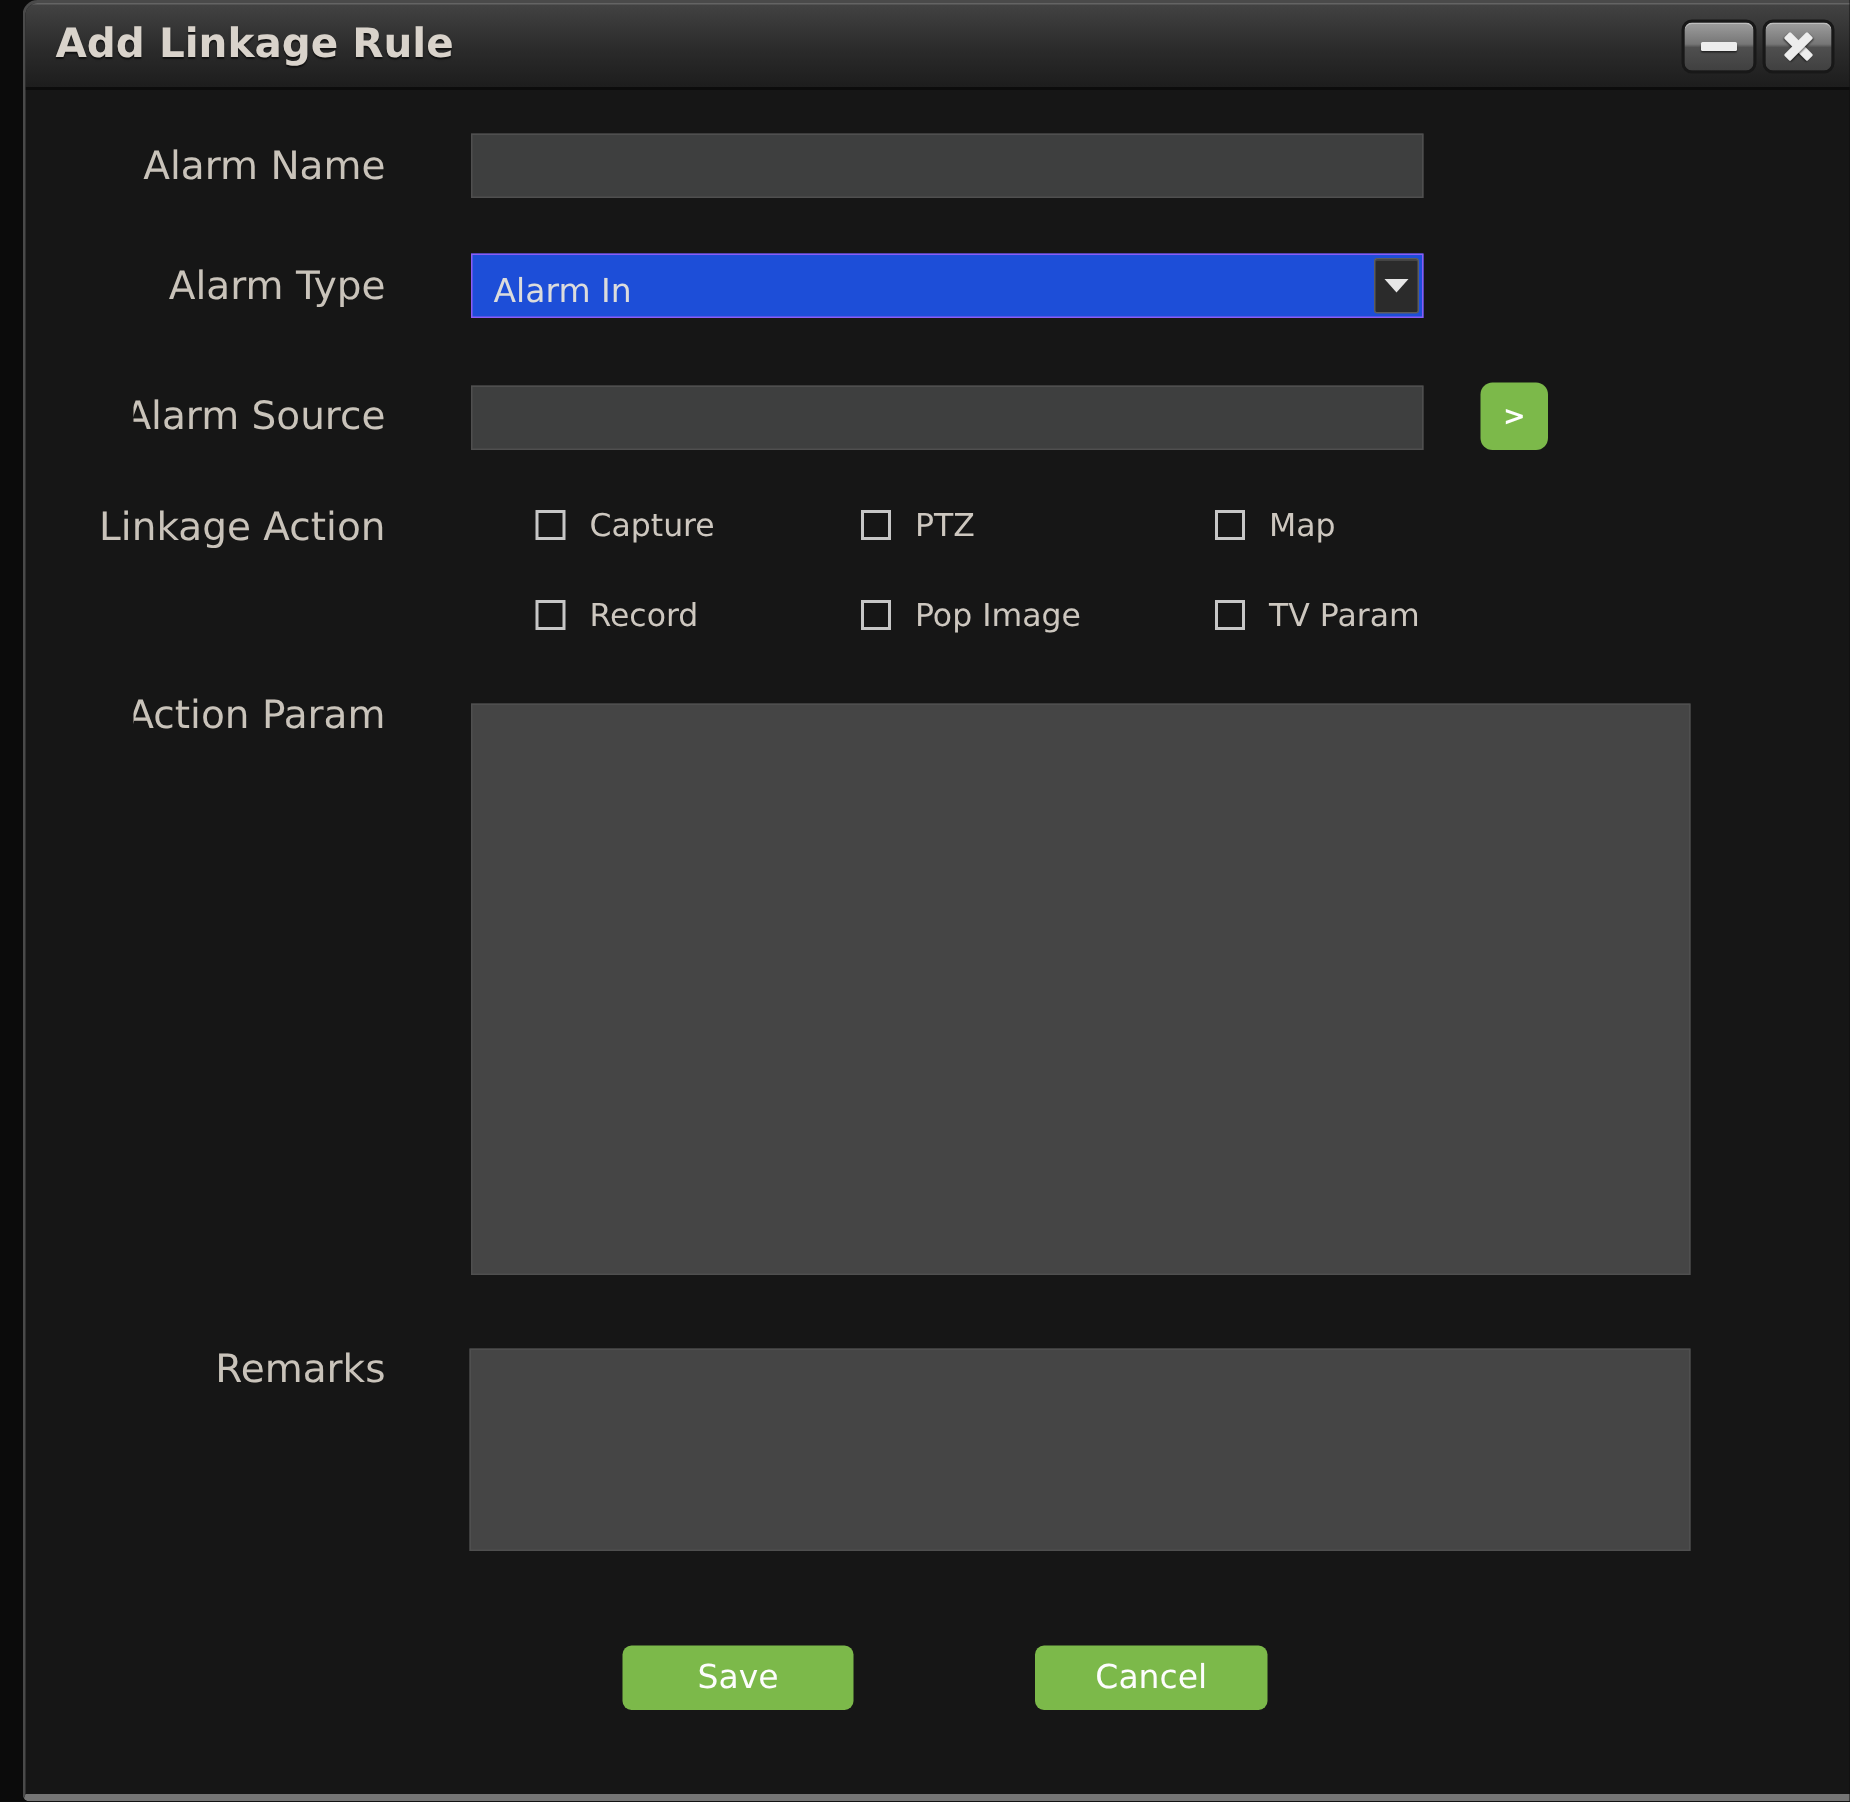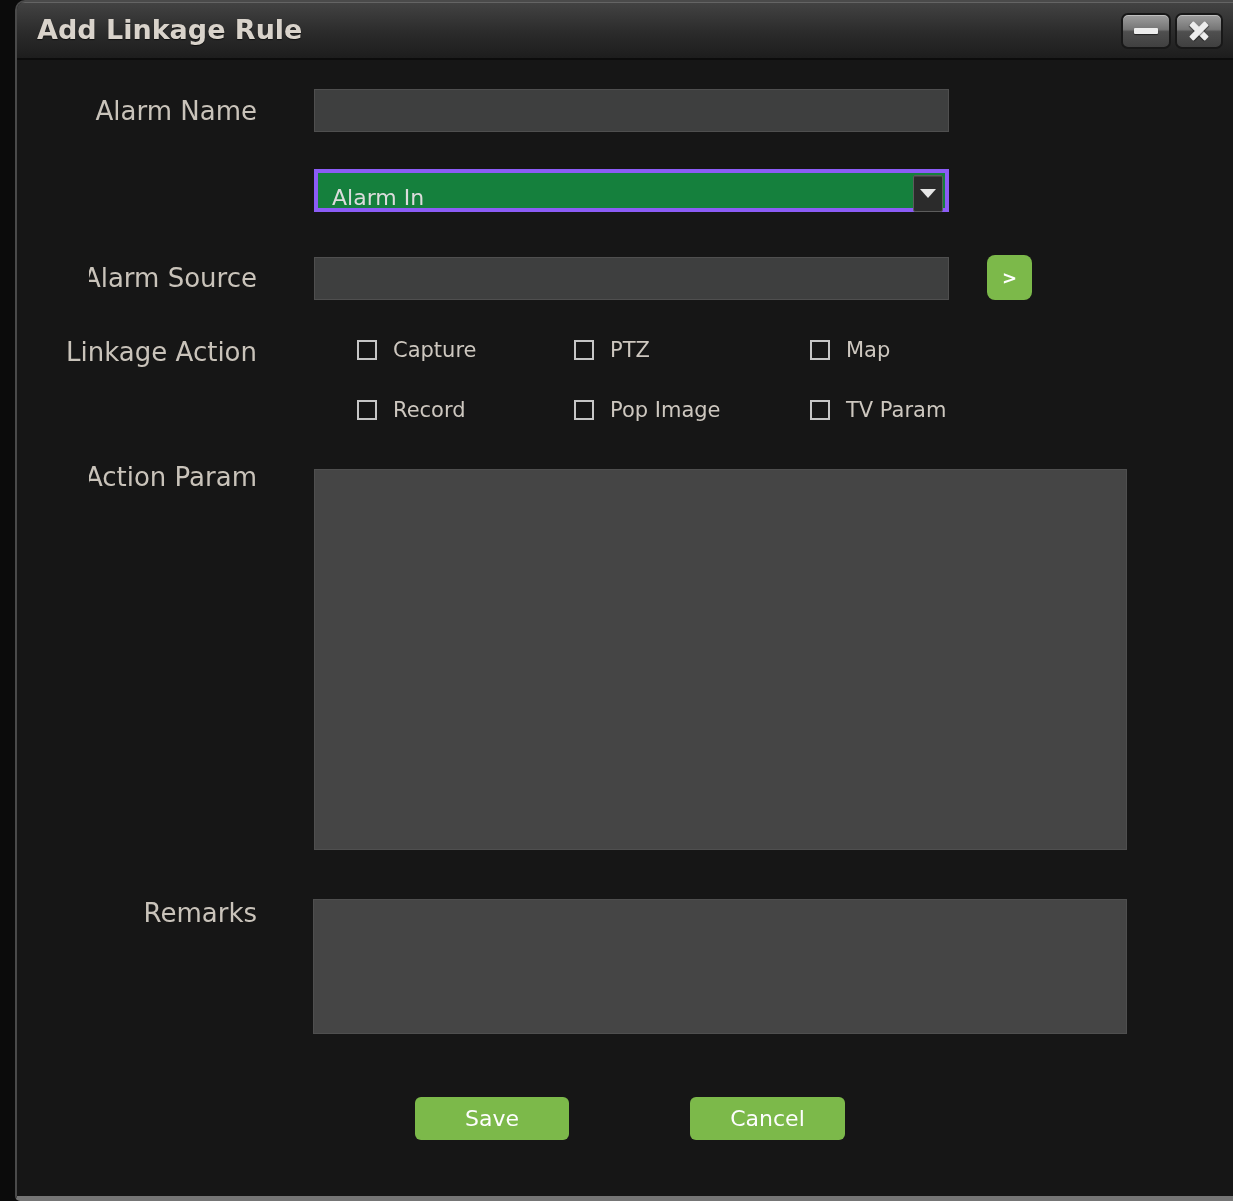--- a/index.html
+++ b/index.html
@@ -66,21 +66,21 @@
   .text-field {
     position:absolute; background:#3e3f3f; border:1px solid #4f4f4f;
     color:#e3e3e3; font-size:22px; font-family:inherit;
     padding:0 13px; outline:none;
   }
   .fld-rule   { left:297px; top:87px;  width:635px; height:43px; }
   .fld-source { left:297px; top:255px; width:635px; height:43px; }
 
   .combo {
     position:absolute; left:297px; top:167px; width:635px; height:43px;
-    background:#15803d; border:4px solid #8b5cf6; cursor:default;
+    background:#1d4ed8; border:1px solid #8b5cf6; cursor:default;
   }
   .combo .combo-value {
     position:absolute; left:14px; top:0; line-height:50px;
     font-size:22px; color:#dcdcdc;
   }
   .combo .combo-btn {
     position:absolute; right:2px; top:2px; width:30px; height:37px;
     background:#2b2b2b; border:1px solid #5c5c5c; border-radius:2px;
     box-shadow: inset 0 1px 0 rgba(255,255,255,.12);
     display:flex; align-items:center; justify-content:center;
@@ -139,20 +139,23 @@
     <div class="win-btn close">
       <div class="x-cross"></div>
     </div>
   </div>
 
   <div class="flabel lbl-rule">
     <span>Alarm Name</span>
   </div>
   <input class="text-field fld-rule" type="text" value="" style="">
 
+  <div class="flabel lbl-type">
+    <span>Alarm Type</span>
+  </div>
   <div class="combo">
     <div class="combo-value">Alarm In</div>
     <div class="combo-btn">
       <div class="tri-down"></div>
     </div>
   </div>
 
   <div class="flabel lbl-source">
     <span>Alarm Source</span>
   </div>

